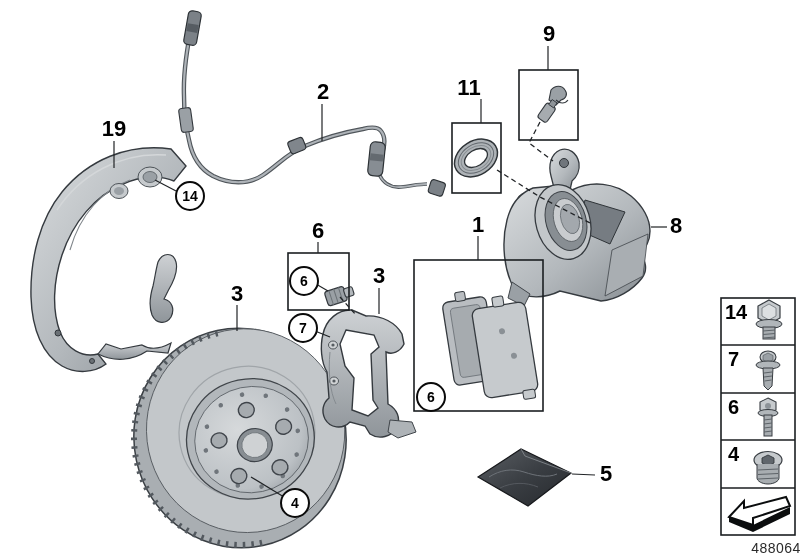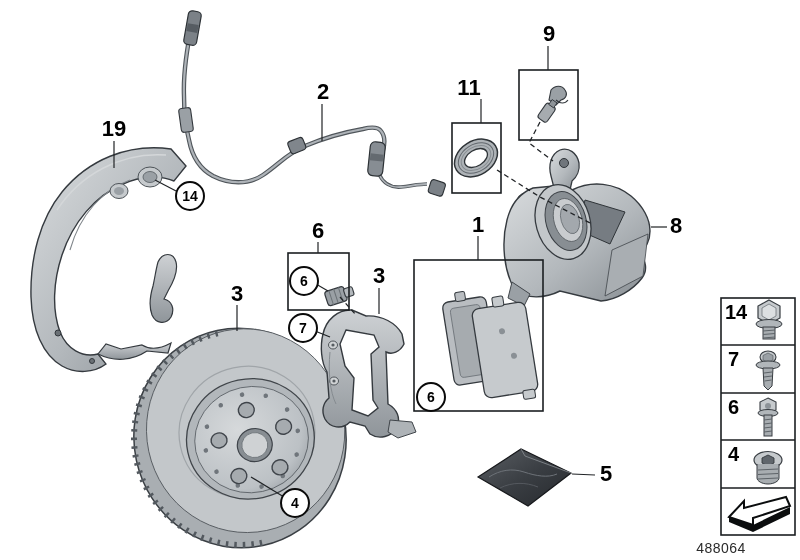--- a/index.html
+++ b/index.html
@@ -299,15 +299,15 @@
 <div class="circ" style="left:304px;top:281px">6</div>
 <div class="circ" style="left:303px;top:328px">7</div>
 <div class="circ" style="left:431px;top:397px">6</div>
 <div class="circ" style="left:295px;top:503px">4</div>
 
 <div class="legend-num" style="left:725px;top:302px">14</div>
 <div class="legend-num" style="left:728px;top:349px">7</div>
 <div class="legend-num" style="left:728px;top:397px">6</div>
 <div class="legend-num" style="left:728px;top:444px">4</div>
 
-<div class="docnum" style="left:721px;top:548px">488064</div>
+<div class="docnum" style="left:776px;top:548px">488064</div>
 
 </div>
 
 </body></html>

